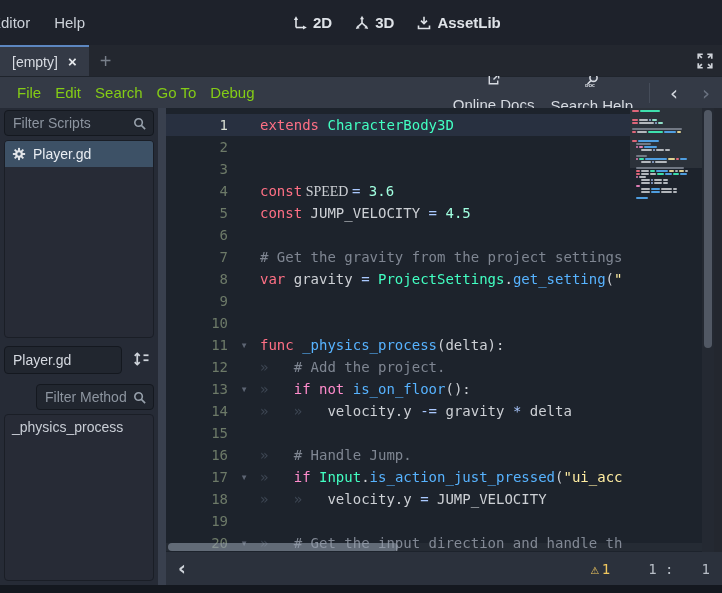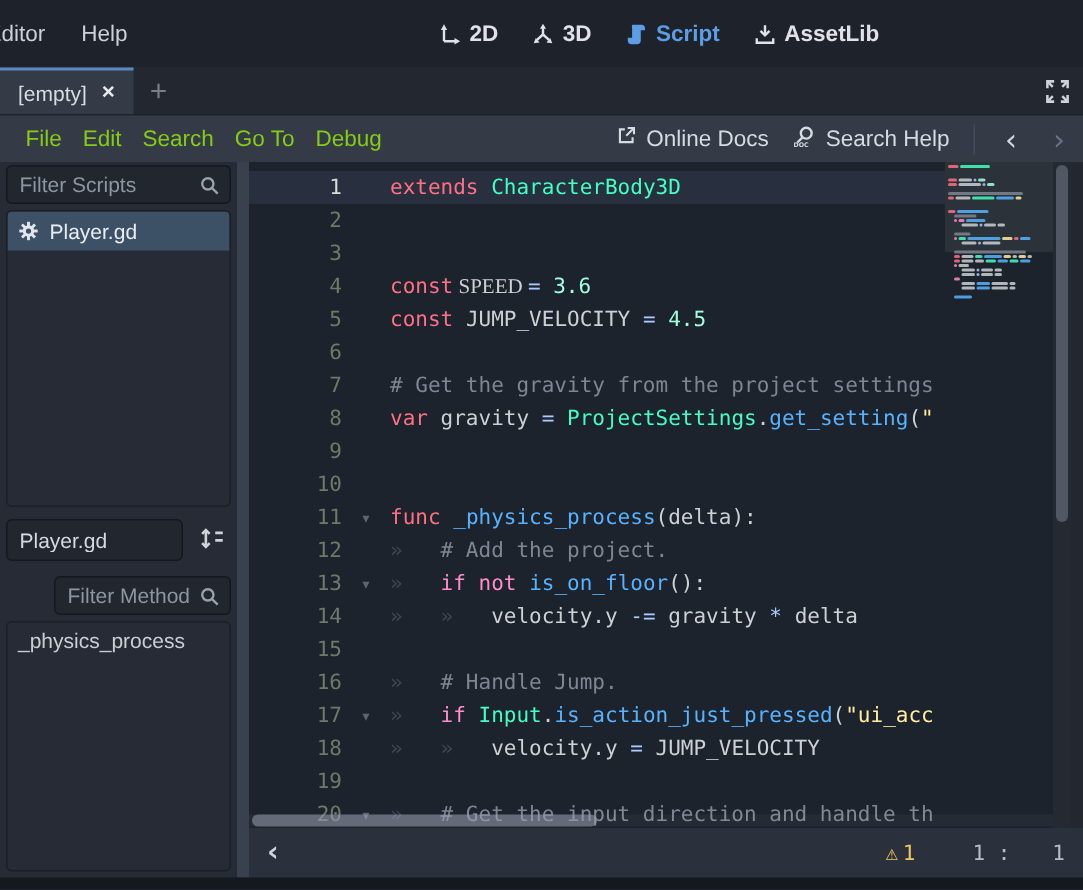--- a/index.html
+++ b/index.html
@@ -21,21 +21,21 @@
   .tabbar { height:31px; background:#23272f; display:flex; align-items:stretch; position:relative; flex:none; }
   .tab { display:flex; align-items:center; padding:0 12px; background:#343a46; border-top:2px solid #5d87c0; font-size:14px; color:#d8dce3; gap:10px; }
   .tab-close { font-size:15px; font-weight:bold; color:#e6e9ed; line-height:1; }
   .newtab-btn { width:34px; background:none; border:none; color:#787f8a; font-size:20px; line-height:1; }
   .expand-btn { position:absolute; right:6px; top:5px; width:22px; height:22px; background:none; border:none; color:#cfd3d9; padding:2px; }
 
   
   .menubar { height:32px; background:#343a46; display:flex; align-items:center; padding:0 8px 0 10px; font-size:15px; flex:none; border-top:1px solid #1f242c; }
   .menubar .mitem { padding:0 7px; color:#84cc16; }
   .menubar-right { margin-left:auto; display:flex; align-items:center; gap:16px; }
-  .mb-link { display:flex; align-items:center; gap:6px; color:#d6dae1; background:none; border:none; font-size:15px; font-family:inherit; }
+  .mb-link { display:flex; align-items:center; gap:6px; color:#d6dae1; background:none; border:none; font-size:15px; font-family:inherit;flex-direction:column; }
   .mb-sep { width:1px; height:20px; background:#454c59; }
   .nav-chev { background:none; border:none; font-size:20px; line-height:1; padding:0 4px; color:#d3d7de; font-family:"DejaVu Sans", sans-serif; }
   .nav-chev.disabled { color:#6a7280; }
 
   
   .main { height:477px; display:flex; flex:none; }
   .sidebar { width:158px; background:#262b36; padding:2px 4px 2px 4px; display:flex; flex-direction:column; }
   .filter-wrap { position:relative; }
   .filter-wrap input { width:100%; height:26px; background:#21262f; border:1px solid #14181f; border-radius:4px; color:#d0d5dc; font-size:14px; font-family:inherit; padding:0 26px 0 8px; }
   .filter-wrap input::placeholder { color:#8d95a0; }
@@ -110,28 +110,20 @@
             <svg width="16" height="16" viewBox="0 0 16 16" fill="none">
               <path d="M8 8 L8 3.4" stroke="currentColor" stroke-width="1.6"></path>
               <path d="M8 8 L4 11.6" stroke="currentColor" stroke-width="1.6"></path>
               <path d="M8 8 L12 11.6" stroke="currentColor" stroke-width="1.6"></path>
               <path d="M8 0.8 L6 4.2 L10 4.2 Z" fill="currentColor"></path>
               <path d="M1.8 13.9 L5.7 13.3 L3.2 10.4 Z" fill="currentColor"></path>
               <path d="M14.2 13.9 L12.8 10.4 L10.3 13.3 Z" fill="currentColor"></path>
             </svg>
           </span>
           <span>3D</span>
-        </button>
-        <button class="ws-btn active">
-          <span style="display: flex;">
-            <svg width="16" height="16" viewBox="0 0 16 16">
-              <path fill="currentColor" d="M5.6 1.5 h6 a2.4 2.4 0 0 1 2.4 2.4 V5.2 h-2.8 v6.6 a2.7 2.7 0 0 1 -2.7 2.7 H5.2 a2.7 2.7 0 0 1 -2.7 -2.7 v-1.6 h2.9 V3.7 a2.2 2.2 0 0 1 .2 -2.2 z"></path>
-            </svg>
-          </span>
-          <span>Script</span>
         </button>
         <button class="ws-btn">
           <span style="display: flex;">
             <svg width="16" height="16" viewBox="0 0 16 16" fill="none" stroke="currentColor" stroke-width="1.6">
               <path d="M8 1.8 v6.4"></path>
               <path d="M5 5.6 l3 3 3 -3"></path>
               <path d="M2.5 10.5 v3 h11 v-3"></path>
             </svg>
           </span>
           <span>AssetLib</span>

